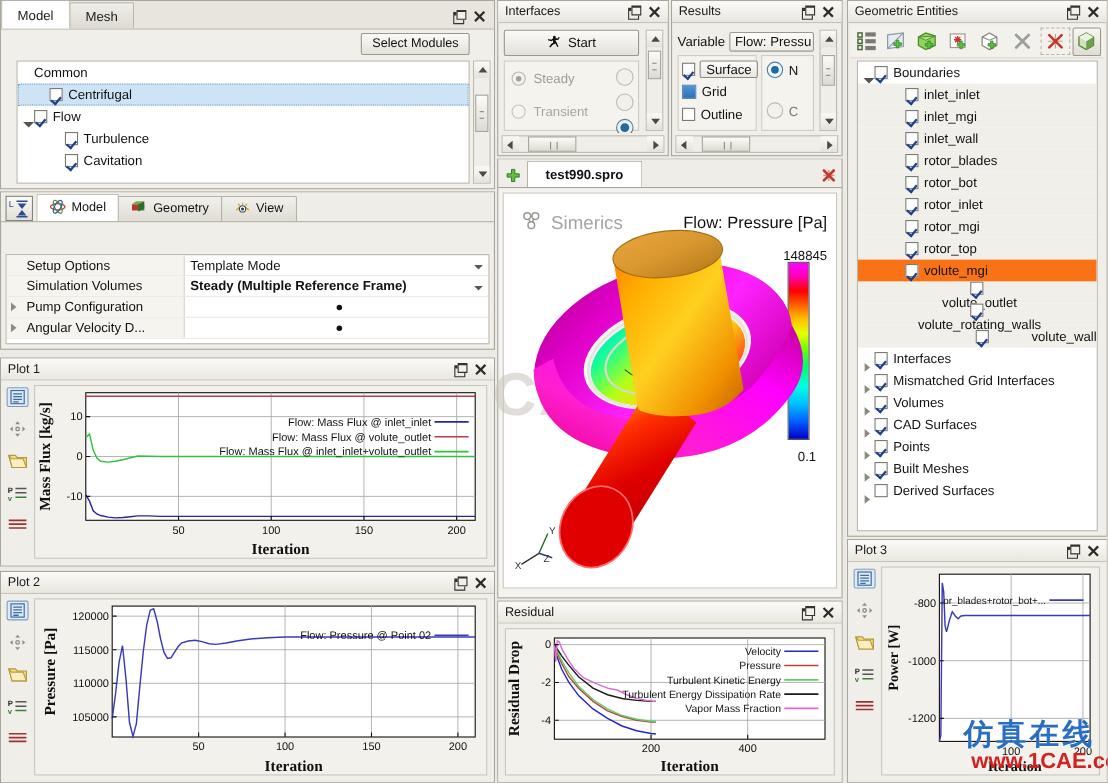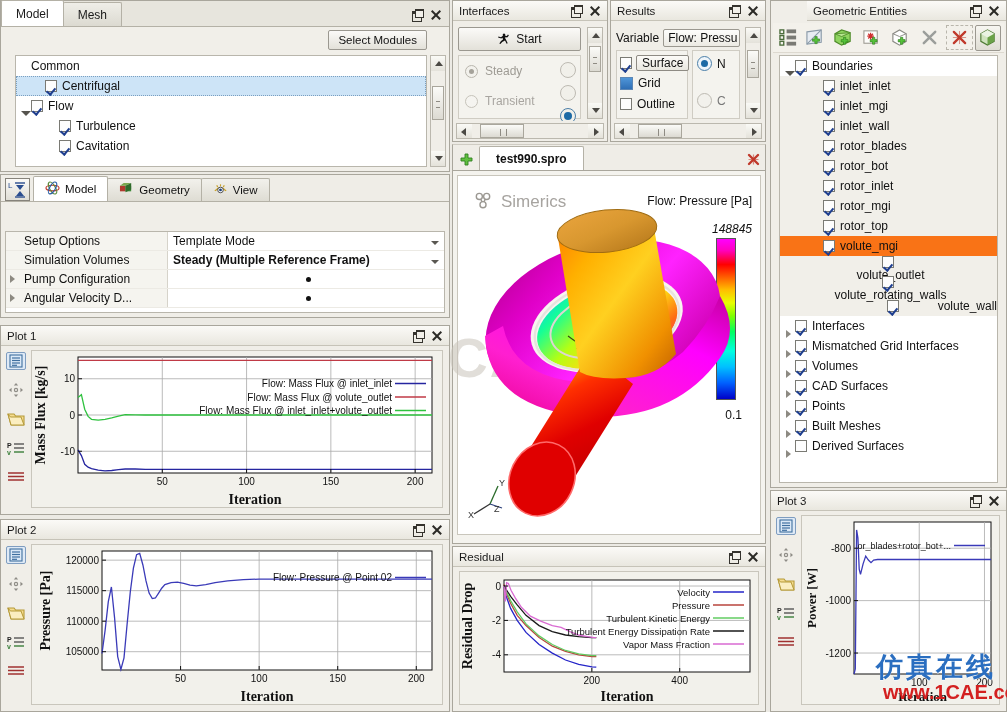--- a/index.html
+++ b/index.html
@@ -620,22 +620,22 @@
             <path d="M11 7 h2 M9.5 10 L11 13 M14.5 10 L13 13" stroke="#9b9892" stroke-width="1.5"></path>
           </svg>
         </span>
         <span style="font-size:17px;color:#a7a4a0;">Simerics</span>
       </div>
 
       <div class="wm" style="left:-10px;top:150px;font-size:55px;font-weight:bold;color:rgba(200,195,185,0.55);
                   letter-spacing:2px;">CAE.com</div>
 
       <div style="position:absolute;right:8px;top:18px;text-align:right;">
-        <div style="font-size:12px;color:#111;">Flow: Pressure [Pa]</div>
-        <div style="font-size:12px;color:#111;margin-top:14px;font-style:italic;">148845</div>
+        <div style="font-size:15px;color:#111;">Flow: Pressure [Pa]</div>
+        <div style="font-size:12px;color:#111;margin-top:14px;">148845</div>
       </div>
       <div class="cbar" style="right:24px;top:62px;height:162px;"></div>
       <div style="position:absolute;right:18px;top:232px;font-size:12px;">0.1</div>
 
       <svg width="304" height="360" viewBox="0 0 304 360" style="position:absolute;left:0;top:0;">
         <defs>
           <linearGradient id="vol1" x1="0" y1="0" x2="1" y2="1">
             <stop offset="0" stop-color="#b0008a"></stop>
             <stop offset="0.25" stop-color="#e000c8"></stop>
             <stop offset="0.55" stop-color="#ff22ff"></stop>
@@ -753,21 +753,21 @@
             <text x="250" y="49.5" font-size="9.5" text-anchor="end" font-family="Liberation Sans, sans-serif" fill="#111">Turbulent Kinetic Energy</text>
             <line x1="253" y1="46" x2="284" y2="46" stroke="#62cc62" stroke-width="1.5"></line>
             <text x="250" y="62.5" font-size="9.5" text-anchor="end" font-family="Liberation Sans, sans-serif" fill="#111">Turbulent Energy Dissipation Rate</text>
             <line x1="253" y1="59" x2="284" y2="59" stroke="#1a1a1a" stroke-width="1.5"></line>
             <text x="250" y="75.5" font-size="9.5" text-anchor="end" font-family="Liberation Sans, sans-serif" fill="#111">Vapor Mass Fraction</text>
             <line x1="253" y1="72" x2="284" y2="72" stroke="#d96ad2" stroke-width="1.5"></line>
           </svg></div>
     </div>
   </div>
 
-  <div class="panel" style="left:770px;top:0;width:237px;height:488px;padding-left:36px;">
+  <div class="panel" style="left:770px;top:0;width:237px;height:488px;">
     <div class="pnl-title">
       <span class="ttl">Geometric Entities</span>
       <span class="pnl-btns">
         <span class="ic-float"></span>
         <span class="ic-close"></span>
       </span>
     </div>
 
     <div style="position:absolute;left:2px;top:22px;right:2px;height:30px;display:flex;align-items:center;
                 gap:2px;padding:0 3px;background:#f3f1eb;border-bottom:1px solid #ddd9d0;">

